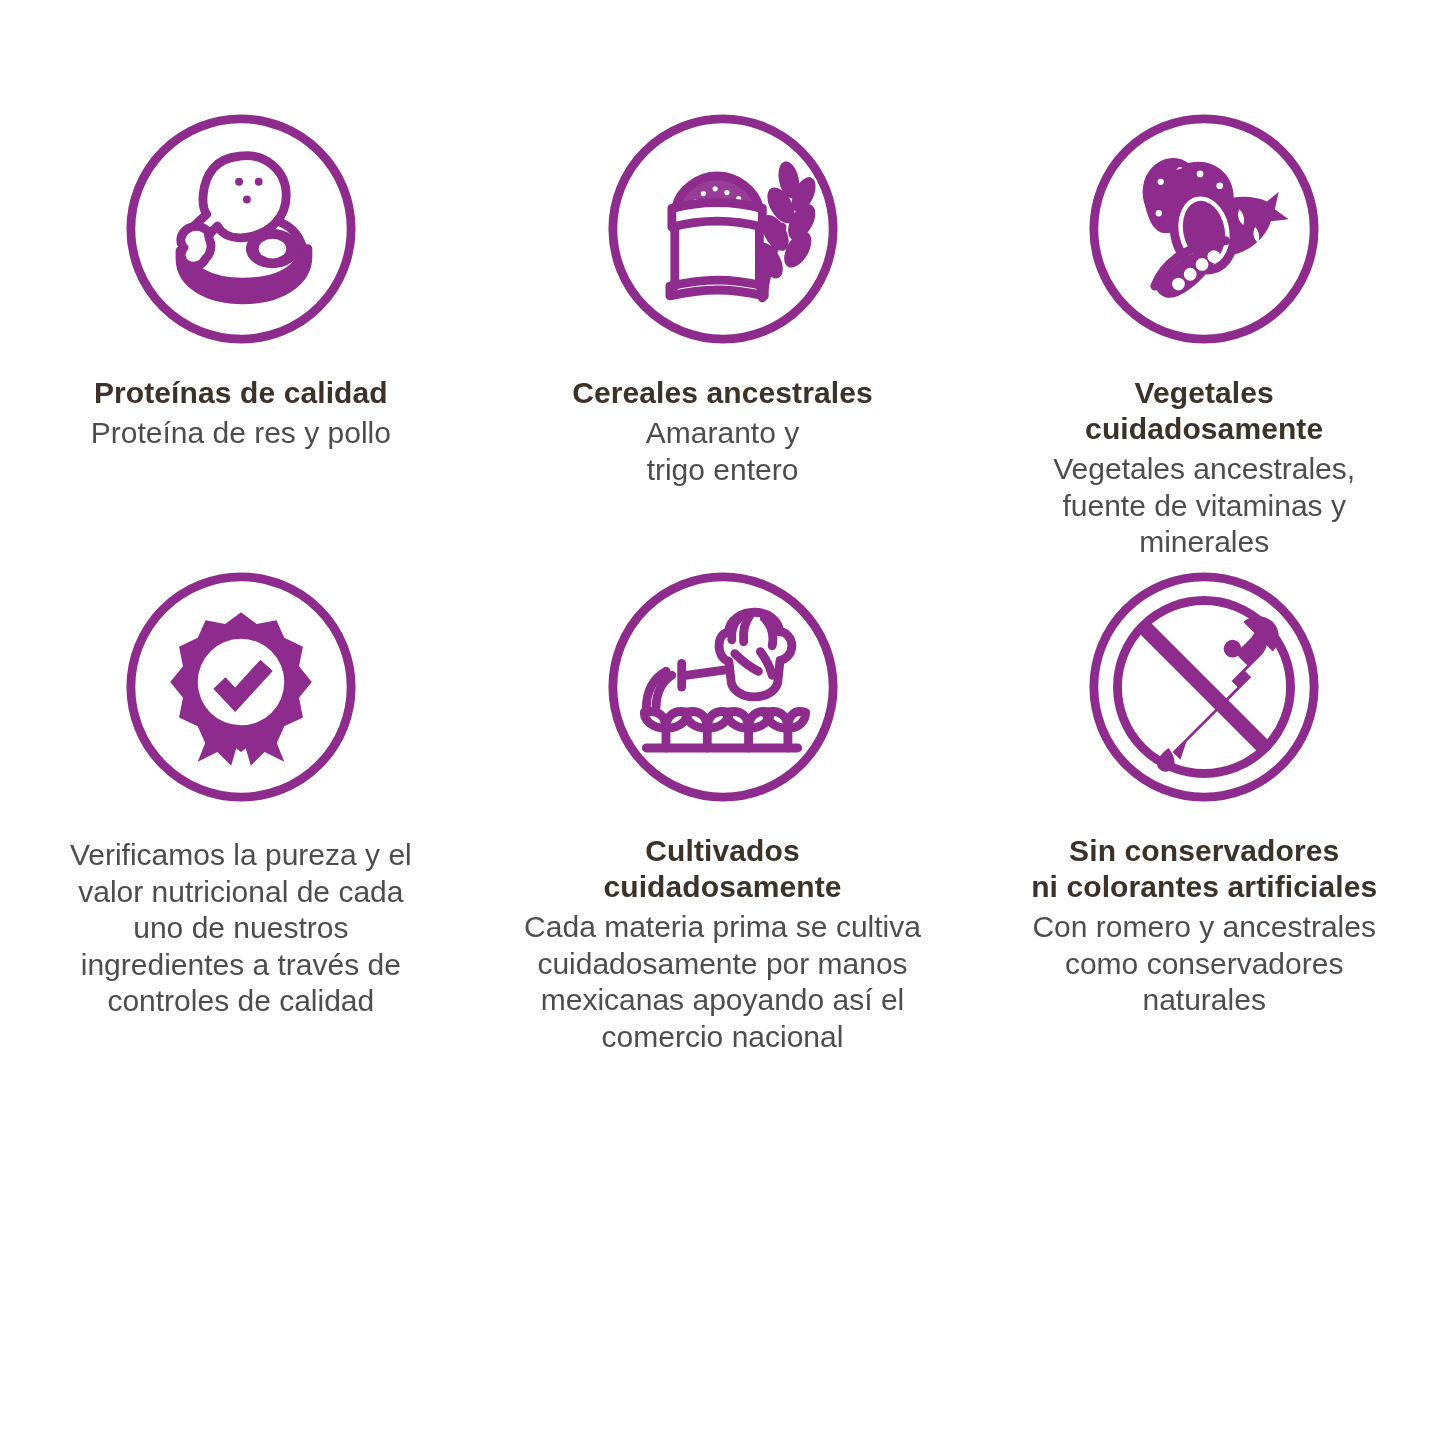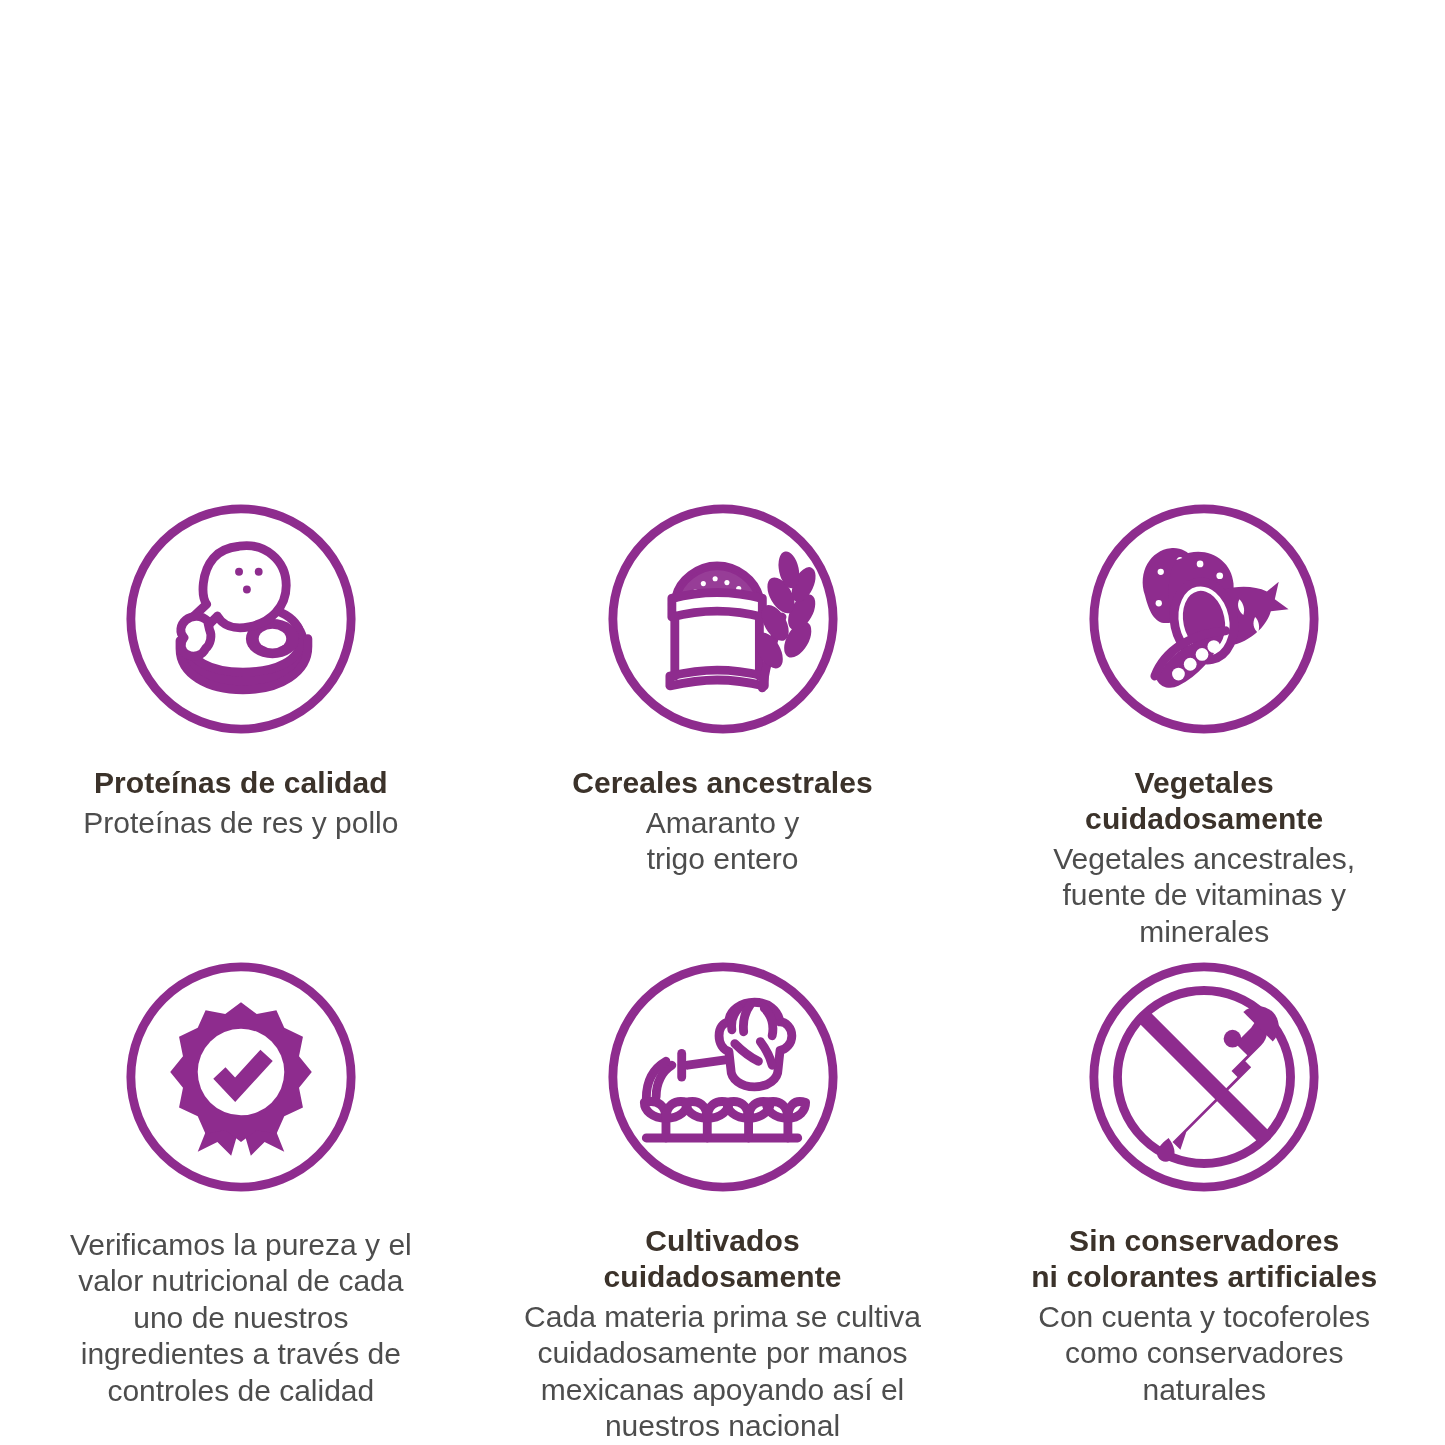--- a/index.html
+++ b/index.html
@@ -5,23 +5,23 @@
   html,body{margin:0;padding:0;}
   body{
     width:1445px;height:1445px;
     background:#ffffff;
     font-family:"Liberation Sans", sans-serif;
     overflow:hidden;
   }
   .sheet{
     width:1445px;height:1445px;
     display:flex;flex-direction:column;
-    justify-content:flex-end;
+    justify-content:flex-start;
     box-sizing:border-box;
-    padding-top:86px;
+    padding-top:111px;
   }
   .row{
     display:flex;
     width:100%;
   }
   .row-1{height:440px;}
   .row-2{margin-top:18px;}
   .cell{
     flex:1 1 0;
     display:flex;
@@ -87,21 +87,21 @@
 
         <path class="icw" d="M86 122 C80 116 70 116 64 121 C58 126 57 134 62 139 C57 145 59 153 65 156 C72 160 81 157 84 150 C89 146 91 137 88 131 Z"></path>
         <path class="ic" d="M86 122 C80 116 70 116 64 121 C58 126 57 134 62 139 C57 145 59 153 65 156 C72 160 81 157 84 150 C89 146 91 137 88 131 Z" stroke-width="7"></path>
 
         <circle cx="118" cy="72" r="4" class="icf"></circle>
         <circle cx="138" cy="72" r="4" class="icf"></circle>
         <circle cx="126" cy="90" r="4" class="icf"></circle>
       </svg>
       <div class="caption">
         <p class="title">Proteínas de calidad</p>
-        <p class="desc">Proteínas de res y pollo</p>
+        <p class="desc">Proteína de res y pollo</p>
       </div>
     </div>
 
     <div class="cell">
       <svg class="badge" viewBox="0 0 240 240">
         <circle cx="120" cy="120" r="112" class="ic" stroke-width="9"></circle>
 
         <path class="ic" d="M72 98 C76 80 95 66 114 66 C134 66 152 80 157 98" stroke-width="7"></path>
         <path class="icf" d="M73 97 C78 80 95 68 114 68 C134 68 152 81 156 97 C140 92 126 90 114 90 C100 90 86 92 73 97 Z" opacity="0.92"></path>
 
@@ -241,21 +241,21 @@
           <path d="M186 162 C172 162 164 154 164 146 C178 142 186 150 186 162 Z"></path>
           <path d="M186 162 C198 162 204 154 204 146 C192 142 186 150 186 162 Z"></path>
         </g>
       </svg>
       <div class="caption">
         <p class="title">Cultivados
 cuidadosamente</p>
         <p class="desc">Cada materia prima se cultiva
 cuidadosamente por manos
 mexicanas apoyando así el
-nuestros nacional</p>
+comercio nacional</p>
       </div>
     </div>
 
     <div class="cell">
       <svg class="badge" viewBox="0 0 240 240">
 
         <circle cx="120" cy="120" r="112" class="ic" stroke-width="9"></circle>
 
         <circle cx="120" cy="120" r="88" class="ic" stroke-width="13"></circle>
 
@@ -265,19 +265,19 @@
         <path class="icf" d="M160 54 C168 46 182 46 190 54 C198 62 198 76 190 84 L176 70 Z"></path>
         <ellipse cx="149" cy="81" rx="9" ry="9" class="icf"></ellipse>
 
         <path class="icf" d="M84 182 C90 190 92 198 88 203 C84 208 76 207 73 201 C70 195 76 188 84 182 Z"></path>
 
         <path d="M58 58 L182 182" stroke="#8e2c8e" stroke-width="16" fill="none" stroke-linecap="butt"></path>
       </svg>
       <div class="caption">
         <p class="title">Sin conservadores
 ni colorantes artificiales</p>
-        <p class="desc">Con cuenta y tocoferoles
+        <p class="desc">Con romero y ancestrales
 como conservadores
 naturales</p>
       </div>
     </div>
   </div>
 </div>
 
 </body></html>

